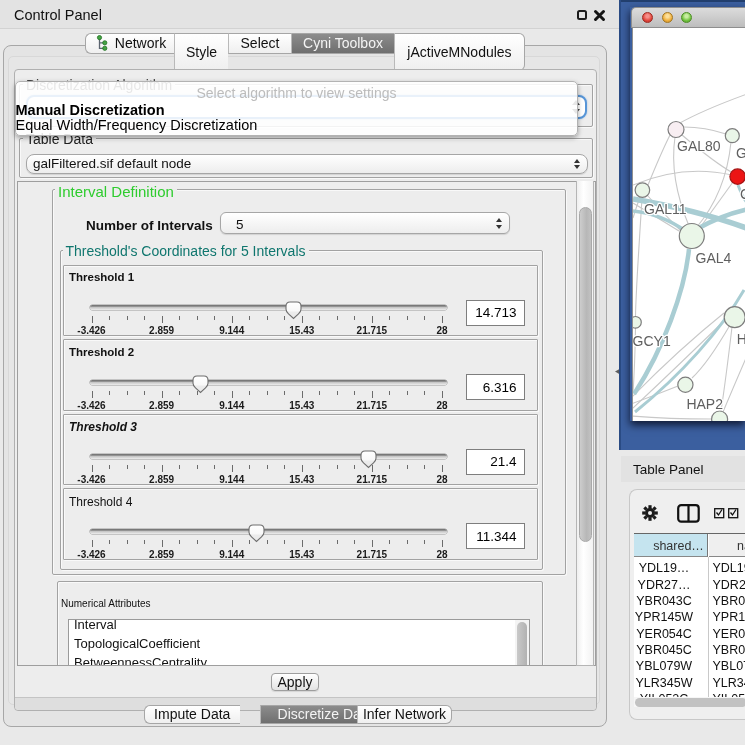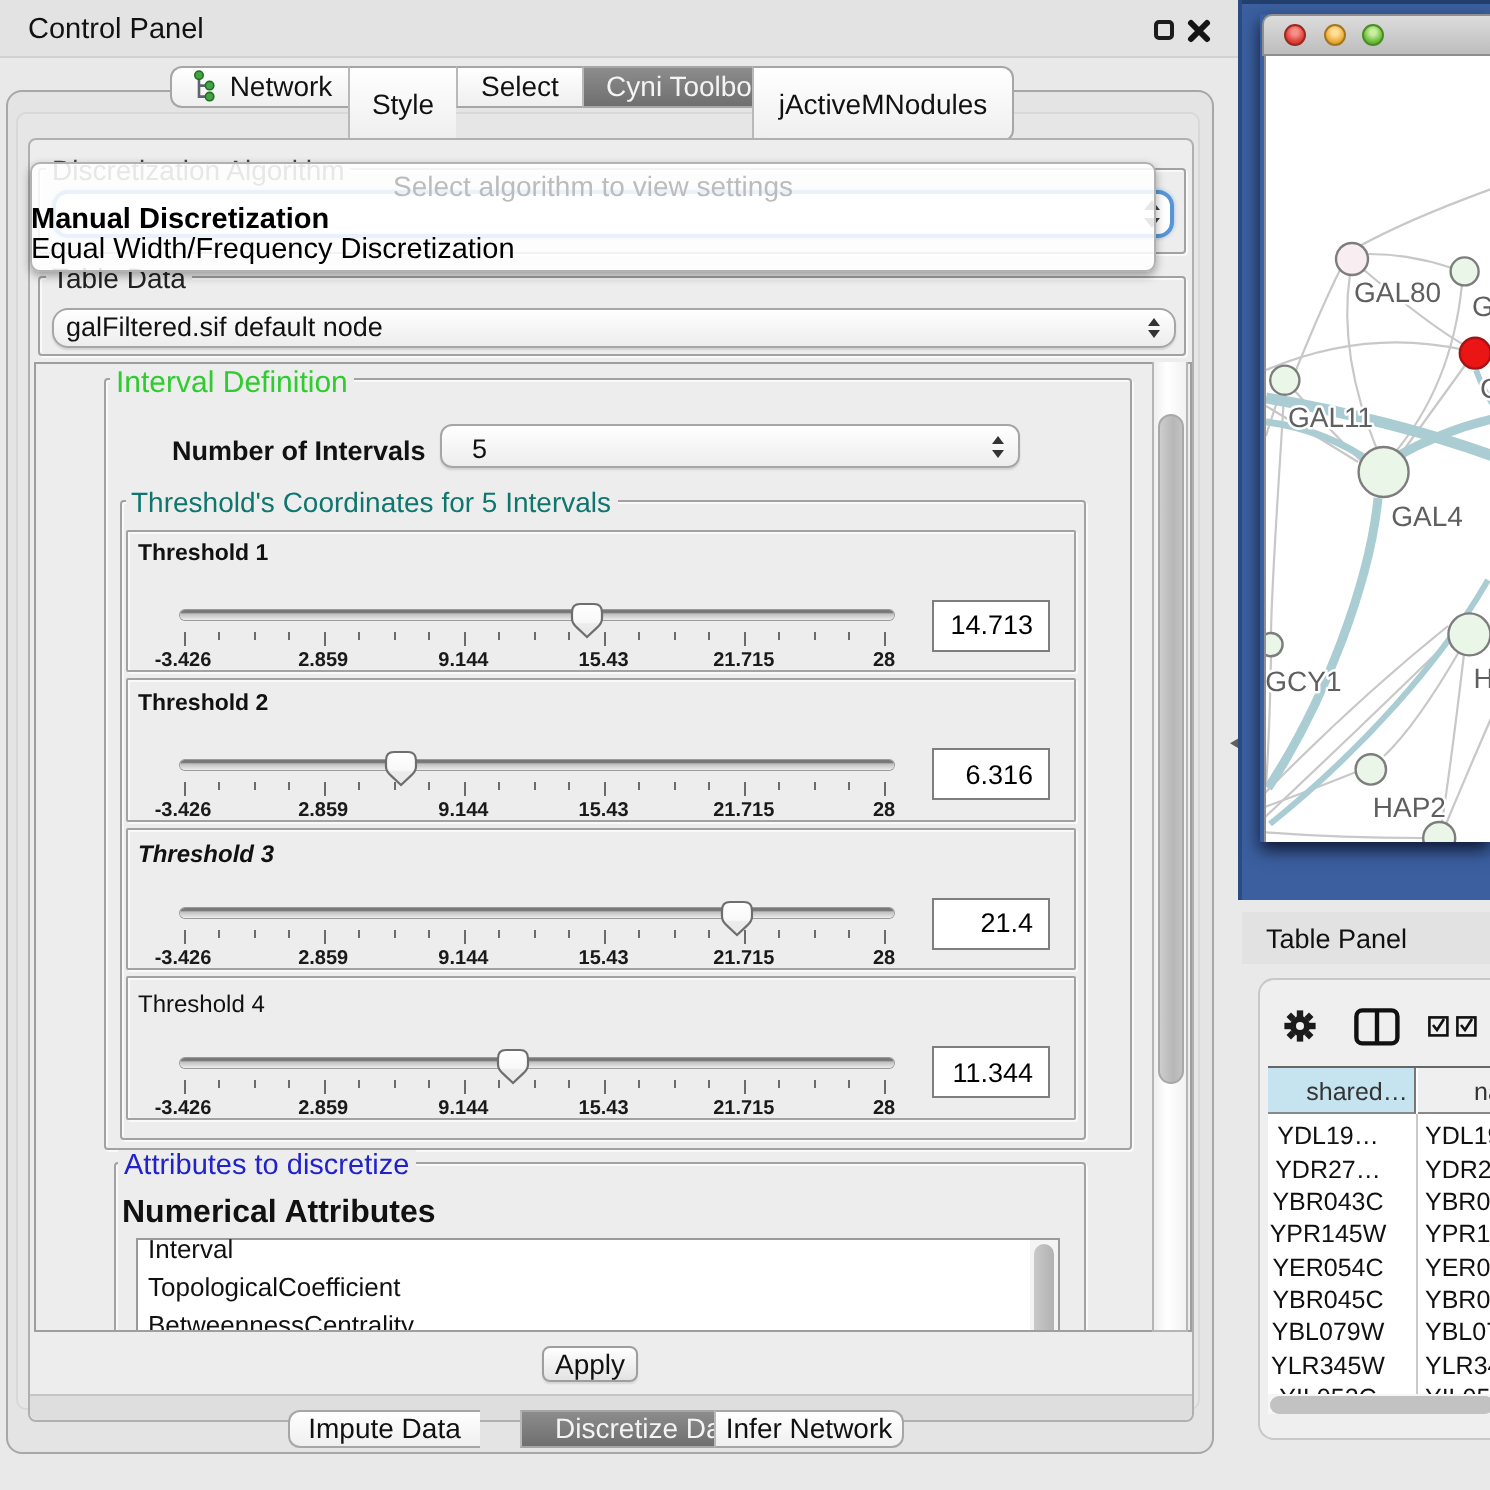--- a/index.html
+++ b/index.html
@@ -15,21 +15,21 @@
 <svg class="abs" style="left:593px;top:9px;" width="13" height="13" viewBox="0 0 13 13">
  <path d="M2.5,2.5 L10.5,10.5 M10.5,2.5 L2.5,10.5" stroke="#141414" stroke-width="3" stroke-linecap="round"></path>
 </svg>
 
 <div class="abs" style="left:2.5px;top:44.5px;width:604px;height:682px;background:#e4e4e4;border:1px solid #a7a7a7;border-radius:8px;"></div>
 <div class="abs" style="left:8px;top:56px;width:592px;height:649px;border:1px solid #d8d8d8;border-radius:5px;background:#e6e6e6;"></div>
 <div class="abs" style="left:85px;top:33px;width:89px;height:20.5px;background:linear-gradient(#ffffff,#efefef);color:#111;border-top:1px solid #a6a6a6;border-bottom:1px solid #a6a6a6;border-left:1px solid #a6a6a6;border-radius:6px 0 0 6px;display:flex;align-items:center;justify-content:center;font-size:14px;padding-left:21px;">Network</div>
 <div class="abs" style="left:174px;top:33px;width:54px;height:37px;background:linear-gradient(#ffffff,#efefef);color:#111;border-top:1px solid #a6a6a6;border-bottom:1px solid #a6a6a6;border-left:1px solid #b9b9b9;border-radius:0 0 0 0;display:flex;align-items:center;justify-content:center;font-size:14px;">Style</div>
 <div class="abs" style="left:228px;top:33px;width:63px;height:20.5px;background:linear-gradient(#ffffff,#efefef);color:#111;border-top:1px solid #a6a6a6;border-bottom:1px solid #a6a6a6;border-left:1px solid #b9b9b9;border-radius:0 0 0 0;display:flex;align-items:center;justify-content:center;font-size:14px;">Select</div>
 <div class="abs" style="left:291px;top:33px;width:103px;height:20.5px;background:linear-gradient(#8c8c8c,#6f6f6f);color:#f4f4f4;border-top:1px solid #a6a6a6;border-bottom:1px solid #a6a6a6;border-left:1px solid #b9b9b9;border-radius:0 0 0 0;display:flex;align-items:center;justify-content:center;font-size:14px;">Cyni Toolbox</div>
-<div class="abs" style="left:376px;top:33px;width:131px;height:38px;background:linear-gradient(#ffffff,#efefef);color:#111;border-top:1px solid #a6a6a6;border-bottom:1px solid #a6a6a6;border-left:1px solid #b9b9b9;border-right:1px solid #a6a6a6;border-radius:0 6px 6px 0;display:flex;align-items:center;justify-content:center;font-size:14px;">jActiveMNodules</div>
+<div class="abs" style="left:394px;top:33px;width:131px;height:38px;background:linear-gradient(#ffffff,#efefef);color:#111;border-top:1px solid #a6a6a6;border-bottom:1px solid #a6a6a6;border-left:1px solid #b9b9b9;border-right:1px solid #a6a6a6;border-radius:0 6px 6px 0;display:flex;align-items:center;justify-content:center;font-size:14px;">jActiveMNodules</div>
 <svg class="abs" style="left:95px;top:35px;" width="14" height="17" viewBox="0 0 14 17">
 <path d="M4.5,2.5 L4.5,14 M4.5,7.8 L9.6,7.8 M4.5,13.3 L9.6,13.3" stroke="#5c6470" stroke-width="1.3" fill="none"></path>
 <circle cx="4.5" cy="2.6" r="2.1" fill="#44a344" stroke="#1f7020" stroke-width="0.8"></circle>
 <circle cx="9.8" cy="7.8" r="2.1" fill="#44a344" stroke="#1f7020" stroke-width="0.8"></circle>
 <circle cx="9.8" cy="13.3" r="2.1" fill="#44a344" stroke="#1f7020" stroke-width="0.8"></circle>
 </svg>
 <div class="abs" style="left:14px;top:69px;width:583px;height:642px;background:#ededed;border:1px solid #b0b0b0;border-radius:4px;"></div>
 
 <div class="fs" style="left:19px;top:84px;width:574px;height:43px;"></div>
 <div class="leg" style="left:23px;top:77px;font-size:14px;color:#454545;">Discretization Algorithm</div>
@@ -220,22 +220,21 @@
     <div class="abs" style="left:406.475px;top:357.8px;width:1px;height:4px;background:#6b6b6b;"></div>
     <div class="abs" style="left:424px;top:357.8px;width:1px;height:7px;background:#6b6b6b;"></div>
     <div class="abs" style="left:73.5px;top:366.8px;width:60px;margin-left:-30px;text-align:center;font-size:10px;font-weight:bold;color:#1a1a1a;">-3.426</div>
     <div class="abs" style="left:143.6px;top:366.8px;width:60px;margin-left:-30px;text-align:center;font-size:10px;font-weight:bold;color:#1a1a1a;">2.859</div>
     <div class="abs" style="left:213.7px;top:366.8px;width:60px;margin-left:-30px;text-align:center;font-size:10px;font-weight:bold;color:#1a1a1a;">9.144</div>
     <div class="abs" style="left:283.8px;top:366.8px;width:60px;margin-left:-30px;text-align:center;font-size:10px;font-weight:bold;color:#1a1a1a;">15.43</div>
     <div class="abs" style="left:353.9px;top:366.8px;width:60px;margin-left:-30px;text-align:center;font-size:10px;font-weight:bold;color:#1a1a1a;">21.715</div>
     <div class="abs" style="left:424px;top:366.8px;width:60px;margin-left:-30px;text-align:center;font-size:10px;font-weight:bold;color:#1a1a1a;">28</div>
     <div class="abs" style="left:448px;top:341.3px;width:58.5px;height:26px;background:#fff;border:1px solid #7e7e7e;font-size:13.5px;color:#000;display:flex;align-items:center;justify-content:flex-end;padding-right:7px;">11.344</div>
     <div class="fs" style="left:38.5px;top:399px;width:486.5px;height:120px;"></div>
-    <div class="leg" style="left:41px;top:393px;font-size:14.5px;color:#2222cc;">Attributes to discretize</div>
-    <div class="abs" style="left:43px;top:415.5px;font-size:16px;font-weight:bold;color:#111;text-align:center;">Numerical Attributes</div>
+    <div class="abs" style="left:43px;top:415.5px;font-size:10px;font-weight:normal;color:#111;text-align:center;">Numerical Attributes</div>
     <div class="abs" style="left:50px;top:436.5px;width:461.5px;height:90px;background:#fff;border:1px solid #9a9a9a;"></div>
     <div class="abs" style="left:56px;top:434.5px;font-size:13px;color:#111;">Interval</div>
     <div class="abs" style="left:56px;top:453.5px;font-size:13px;color:#111;">TopologicalCoefficient</div>
     <div class="abs" style="left:56px;top:472.5px;font-size:13px;color:#111;">BetweennessCentrality</div>
     <div class="abs" style="left:497px;top:437.5px;width:14px;height:88px;background:#f4f4f4;"></div>
     <div class="abs" style="left:499px;top:439.5px;width:10px;height:60px;background:linear-gradient(90deg,#c9c9c9,#b2b2b2);border-radius:5px;"></div>
   </div>
 <div class="abs" style="left:576.3px;top:181px;width:18.2px;height:485px;border:1px solid #b5b5b5;border-top:0;background:linear-gradient(90deg,#efefef,#ffffff 40%,#f2f2f2);"></div>
 <div class="abs" style="left:579px;top:207px;width:13px;height:334.5px;background:linear-gradient(90deg,#cdcdcd,#b7b7b7 60%,#c2c2c2);border:1px solid #a8a8a8;border-radius:7px;"></div>
 

